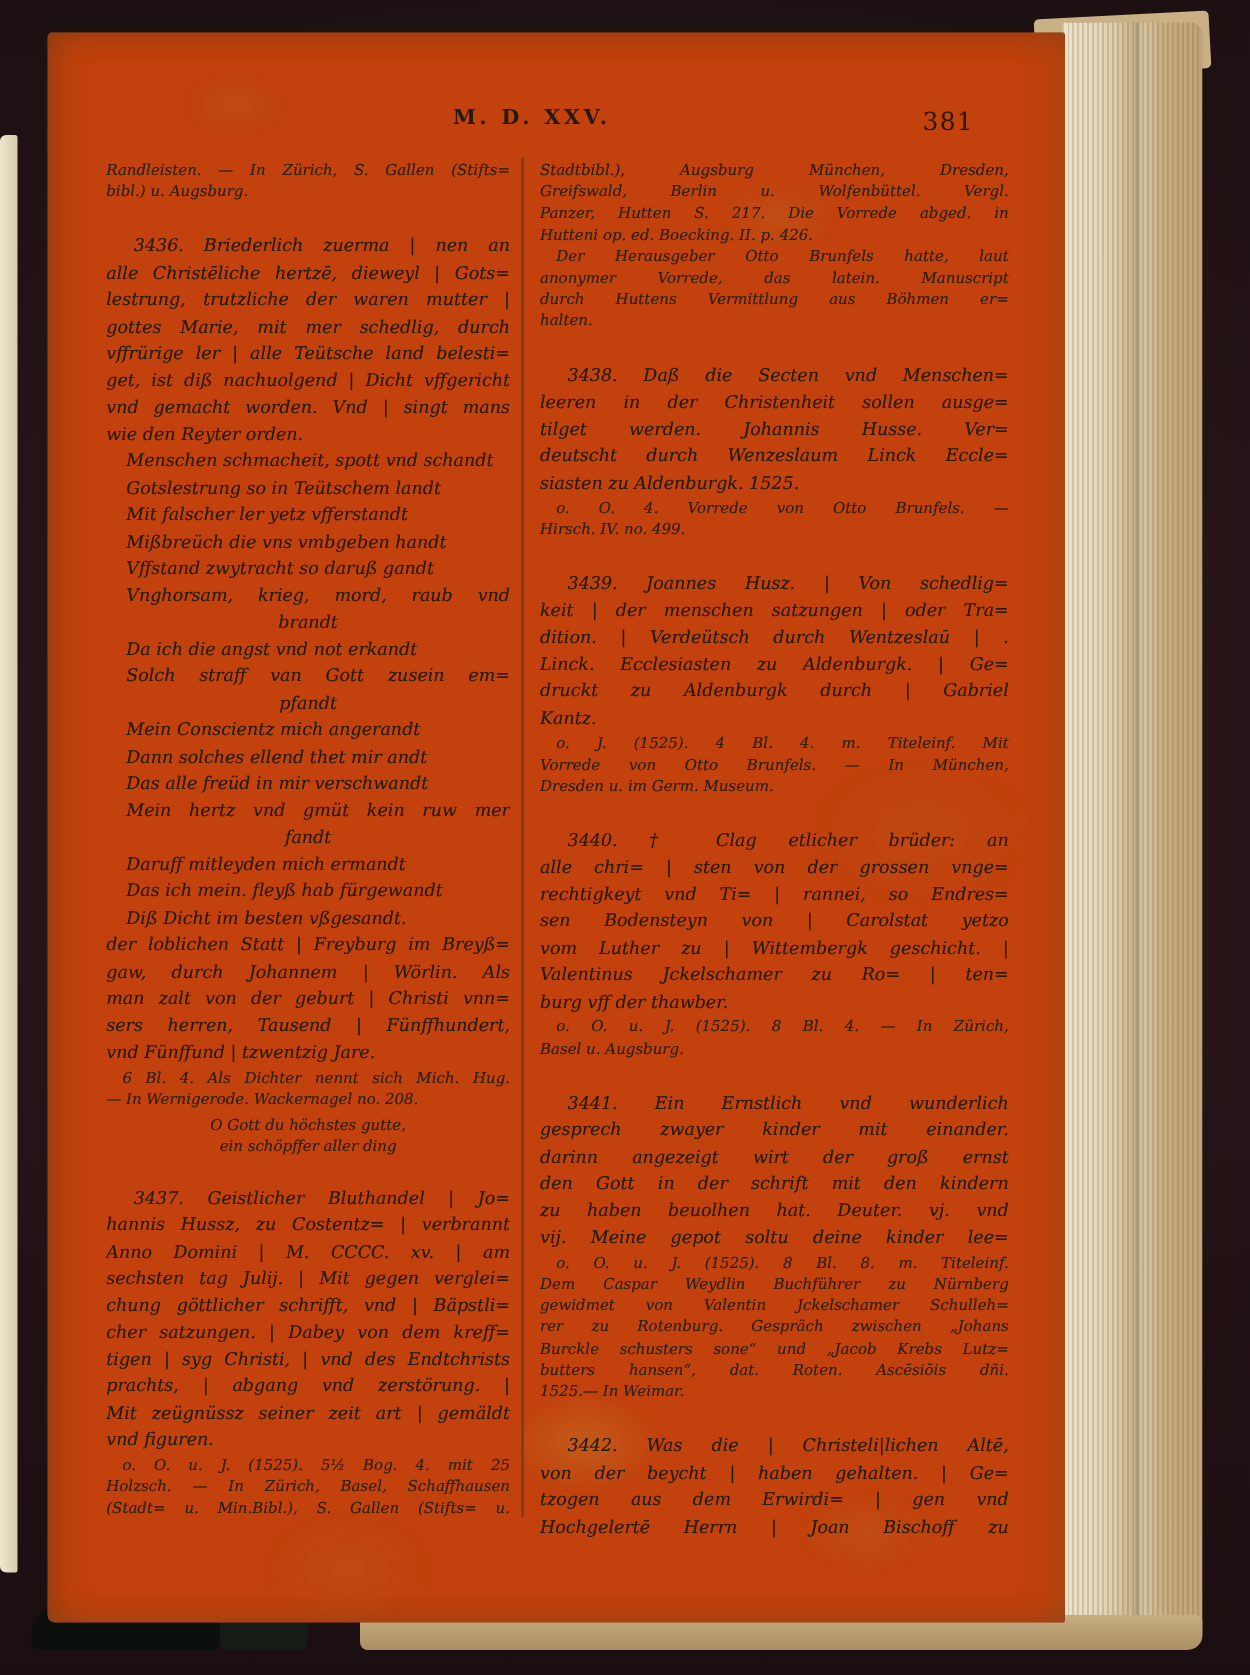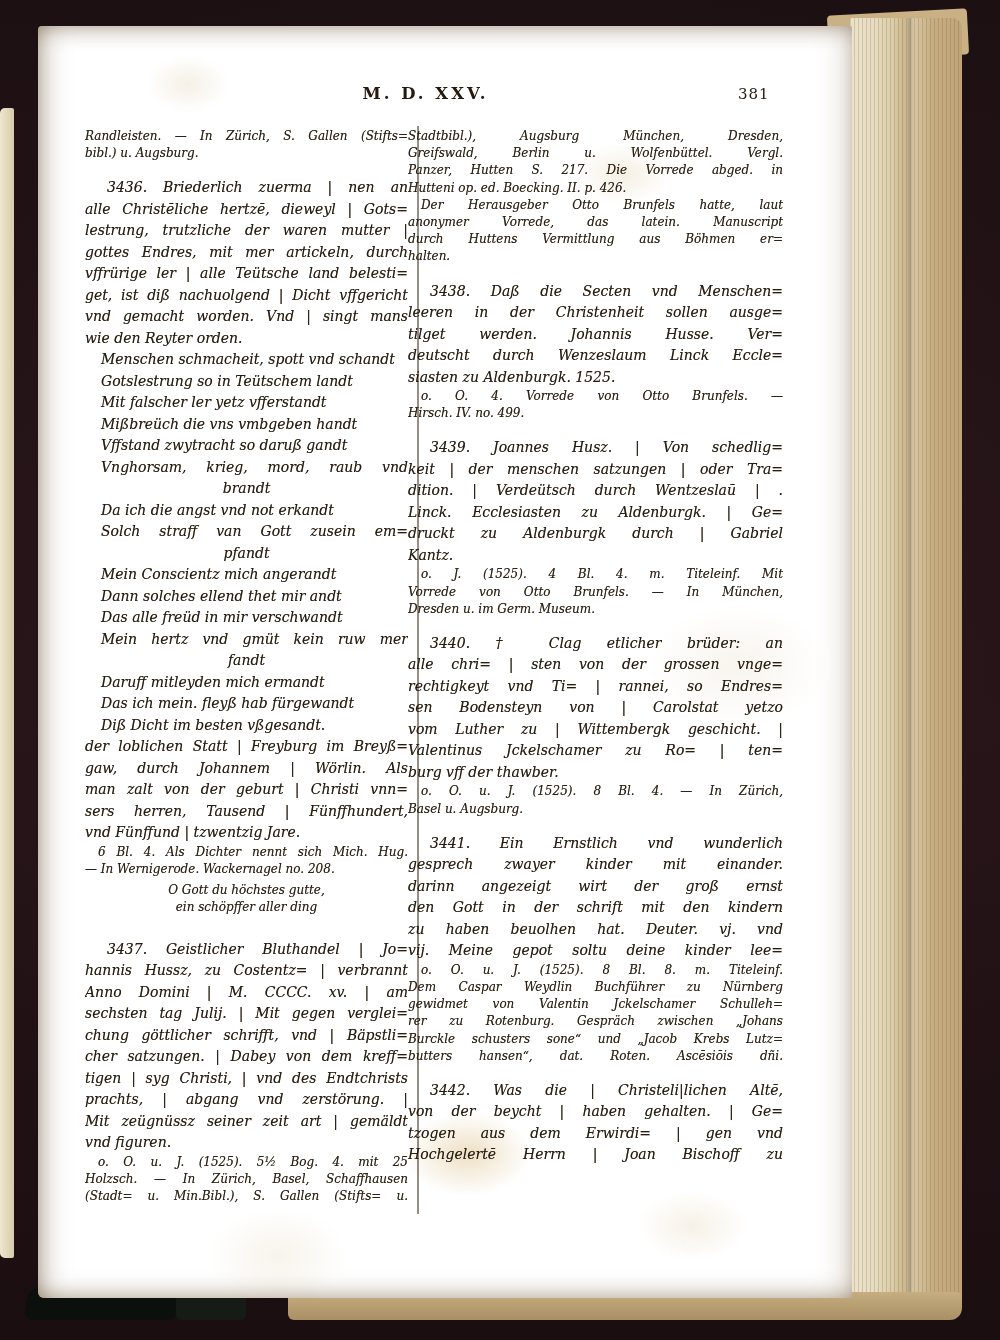--- a/index.html
+++ b/index.html
@@ -31,46 +31,46 @@
   .fore-edge::before{content:"";position:absolute;inset:0;border-radius:inherit;
     background:repeating-linear-gradient(90deg, rgba(108,86,58,.22) 0 1px, rgba(0,0,0,0) 1px 4px);}
   
   .cover-bottom{position:absolute;left:288px;top:1292px;width:674px;height:28px;
     background:linear-gradient(180deg,#c6ae81,#a98f63);border-radius:4px 6px 12px 6px;}
   .blob1{position:absolute;left:26px;top:1288px;width:152px;height:32px;background:#0c100d;
     border-radius:10px 14px 6px 10px;transform:skewX(-10deg);}
   .blob2{position:absolute;left:176px;top:1294px;width:70px;height:26px;background:#161b16;border-radius:6px;}
   
   .page{position:absolute;left:38px;top:26px;width:814px;height:1272px;
-    background:#ffffff;border-radius:4px 2px 2px 6px;
+    background:#c2410c;border-radius:4px 2px 2px 6px;
     box-shadow: inset 14px 0 30px -14px rgba(90,60,30,.55),
                 inset -16px 0 34px -18px rgba(120,90,50,.45),
                 inset 0 14px 26px -16px rgba(90,60,30,.4),
                 inset 0 -16px 26px -16px rgba(110,80,45,.35);}
   .stains{position:absolute;inset:0;border-radius:inherit;pointer-events:none;background:
     radial-gradient(90px 60px at 430px 1128px, rgba(198,150,60,.30), rgba(198,150,60,0) 70%),
     radial-gradient(70px 45px at 585px 148px, rgba(190,150,70,.15), rgba(190,150,70,0) 70%),
     radial-gradient(60px 40px at 150px 58px, rgba(180,140,60,.13), rgba(180,140,60,0) 70%),
     radial-gradient(80px 50px at 655px 1200px, rgba(190,150,70,.13), rgba(190,150,70,0) 70%),
     radial-gradient(130px 90px at 700px 640px, rgba(180,140,70,.09), rgba(180,140,70,0) 70%),
     radial-gradient(100px 70px at 240px 1230px, rgba(185,145,65,.10), rgba(185,145,65,0) 70%);}
   
   .page-header{position:absolute;left:40px;top:58px;width:695px;height:24px;color:#241a10;}
   .header-title{display:block;text-align:center;font-weight:bold;font-size:16.5px;
     letter-spacing:3px;}
-  .page-number{position:absolute;left:660px;top:1px;font-size:15px;letter-spacing:1px;}
+  .page-number{position:absolute;left:660px;top:1px;font-size:20px;letter-spacing:1px;}
   
   .col{position:absolute;top:102px;color:#271d11;font-style:italic;}
   .col-left{left:47px;width:323px;}
-  .col-right{left:370px;width:375px;}
+  .col-right{left:394px;width:375px;}
   .divider{position:absolute;left:379px;top:100px;width:1.5px;height:1088px;
     background:rgba(66,50,36,.55);}
   
   .block{margin:0;}
-  .block.gap{margin-top:15px;}
+  .block.gap{margin-top:25px;}
   .block.gap2{margin-top:22px;}
   .block.gap-sm{margin-top:4px;}
   .ln{overflow:hidden;text-align:justify;text-align-last:left;
       text-shadow:0 0 .5px rgba(45,32,16,.55);}
   .entry .ln{font-size:14px;line-height:21.5px;height:21.5px;color:#261c10;}
   .note  .ln{font-size:12px;line-height:17.2px;height:17.2px;color:#2c2215;}
   .ln.j{text-align-last:justify;}
   .ln.e{text-align-last:left;}
   .ln.f{padding-left:22px;text-align-last:justify;}
   .ln.fs{padding-left:13px;text-align-last:justify;}
@@ -102,21 +102,21 @@
 
     <div class="col col-left">
         <div class="block note">
           <div class="ln j">Randleisten. — In Zürich, S. Gallen (Stifts=</div>
           <div class="ln e">bibl.) u. Augsburg.</div>
         </div>
         <div class="block entry gap">
           <div class="ln f">3436. Briederlich zuerma | nen an</div>
           <div class="ln j">alle Christēliche hertzē, dieweyl | Gots=</div>
           <div class="ln j">lestrung, trutzliche der waren mutter |</div>
-          <div class="ln j">gottes Endres, mit mer artickeln, durch</div>
+          <div class="ln j">gottes Marie, mit mer schedlig, durch</div>
           <div class="ln j">vffrürige ler | alle Teütsche land belesti=</div>
           <div class="ln j">get, ist diß nachuolgend | Dicht vffgericht</div>
           <div class="ln j">vnd gemacht worden. Vnd | singt mans</div>
           <div class="ln e">wie den Reyter orden.</div>
         </div>
         <div class="block entry">
           <div class="ln p">Menschen schmacheit, spott vnd schandt</div>
           <div class="ln p">Gotslestrung so in Teütschem landt</div>
           <div class="ln p">Mit falscher ler yetz vfferstandt</div>
           <div class="ln p">Mißbreüch die vns vmbgeben handt</div>
@@ -226,20 +226,21 @@
           <div class="ln j">zu haben beuolhen hat. Deuter. vj. vnd</div>
           <div class="ln j">vij. Meine gepot soltu deine kinder lee=</div>
         </div>
         <div class="block note">
           <div class="ln fs">o. O. u. J. (1525). 8 Bl. 8. m. Titeleinf.</div>
           <div class="ln j">Dem Caspar Weydlin Buchführer zu Nürnberg</div>
           <div class="ln j">gewidmet von Valentin Jckelschamer Schulleh=</div>
           <div class="ln j">rer zu Rotenburg. Gespräch zwischen „Johans</div>
           <div class="ln j">Burckle schusters sone“ und „Jacob Krebs Lutz=</div>
           <div class="ln j">butters hansen“, dat. Roten. Ascēsiōis dñi.</div>
+          <div class="ln e">1525.— In Weimar.</div>
         </div>
         <div class="block entry gap">
           <div class="ln f">3442. Was die | Christeli|lichen Altē,</div>
           <div class="ln j">von der beycht | haben gehalten. | Ge=</div>
           <div class="ln j">tzogen aus dem Erwirdi= | gen vnd</div>
           <div class="ln j">Hochgelertē Herrn | Joan Bischoff zu</div>
         </div>
       </div>
   </div>
 </div>

